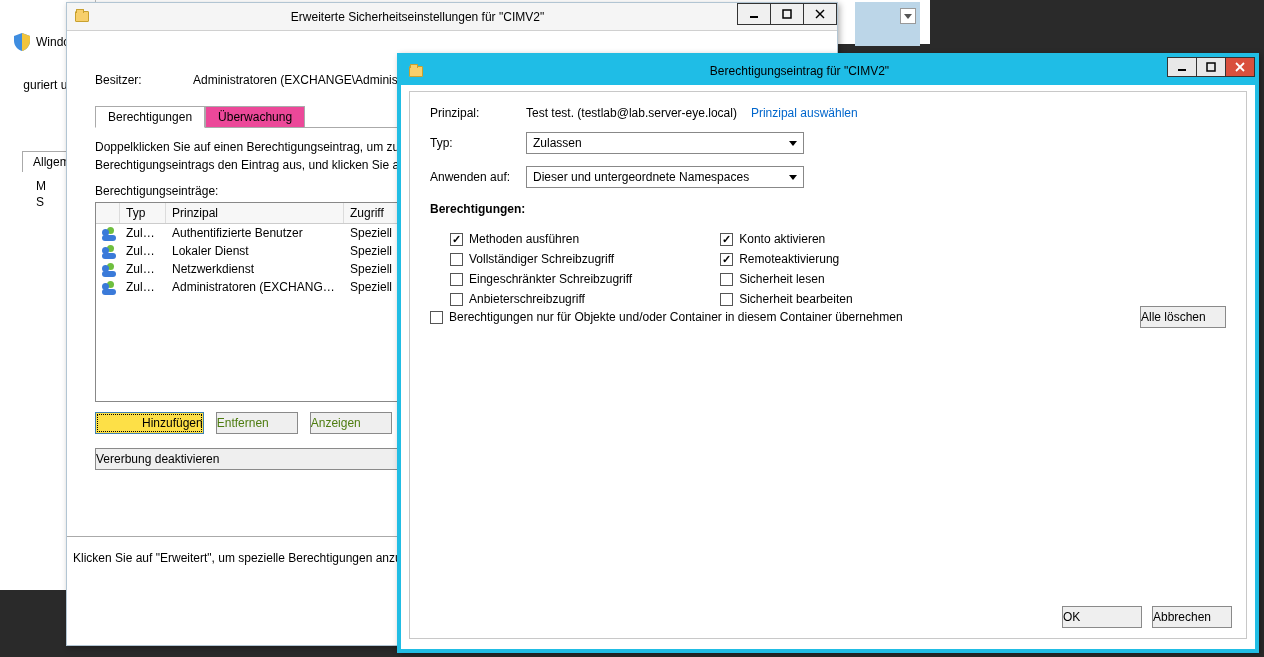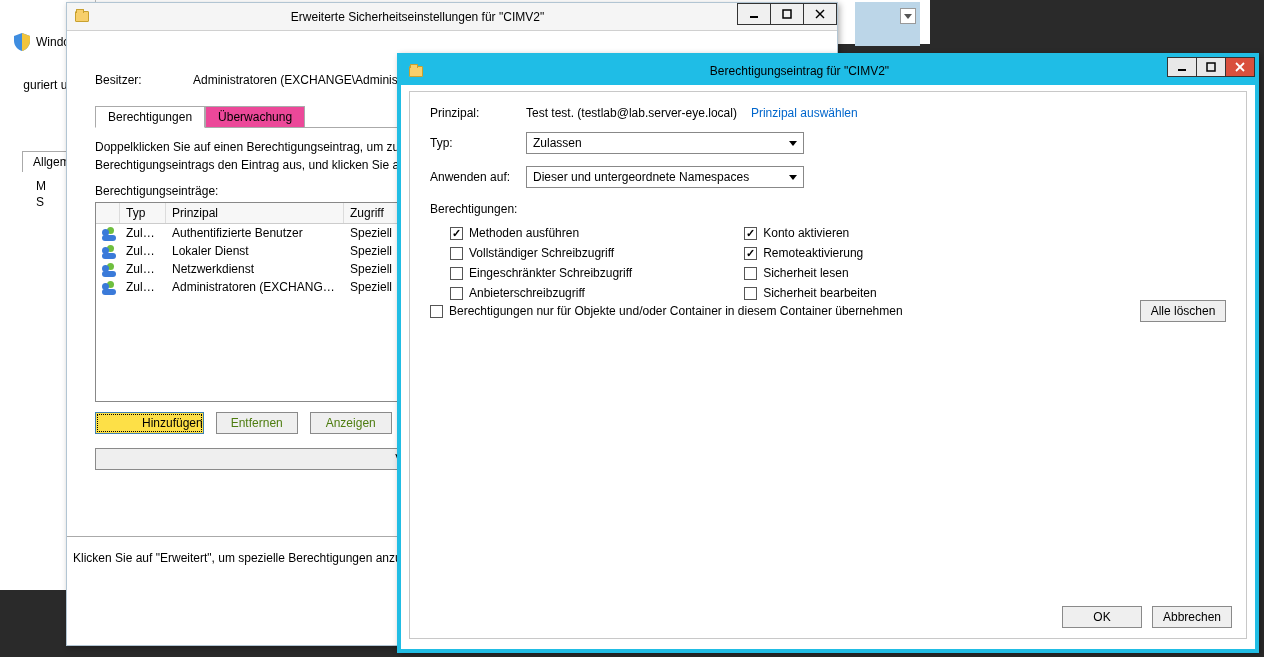--- a/index.html
+++ b/index.html
@@ -87,21 +87,21 @@
   }
   .perm-table .col { padding: 1px 6px; overflow: hidden; white-space: nowrap; text-overflow: ellipsis; }
   .col-icon { width: 24px; display:flex; justify-content:center; }
   .col-typ  { width: 46px; }
   .col-prin { width: 178px; }
   .col-zug  { width: 58px; }
 
   .btnrow { display: flex; gap: 12px; margin-top: 10px; }
   .pushbtn {
     border: 1px solid #8a8a8a; background: #efefef; padding: 3px 0;
-    min-width: 82px; text-align: center; font-size: 12px;
+    min-width: 82px; font-size: 12px;
   }
   .pushbtn.disabled { color: #4d7c0f; }
   .pushbtn.focused { outline: 1px dotted #000; outline-offset: -3px; border-color:#3c7fb1; background:#fde047;padding-left:46px;}
   .erweitert-area {
     position: absolute; left: 0; right: 22px; top: 520px;
     display: flex; align-items: flex-start;
   }
   .erweitert-area .text { flex: 1; padding-left: 6px; }
   .erweitert-area .pushbtn { width: 86px; }
 
@@ -127,23 +127,23 @@
     display: flex; align-items: center; padding: 0 20px 0 6px;
     position: relative; background: #fff;
   }
   .select::after {
     content: ""; position: absolute; right: 6px; top: 8px;
     border-left: 4px solid transparent; border-right: 4px solid transparent;
     border-top: 5px solid #000;
   }
   .link { color: #0066cc; cursor: pointer; }
 
-  .perm-heading { margin-top: 14px; margin-bottom: 10px; }
+  .perm-heading { margin-top: 14px; margin-bottom: 16px; font-weight: bold; }
   .perm-grid {
-    display: flex; gap: 112px; padding-left: 20px;
+    display: flex; gap: 88px; padding-left: 20px;
   }
   .perm-col { display: flex; flex-direction: column; gap: 6px; }
   .chk { display: flex; align-items: center; gap: 6px; }
   .chkbox {
     width: 13px; height: 13px; border: 1px solid #555; display: inline-flex;
     align-items: center; justify-content: center; font-size: 11px; line-height: 1;
     background: #fff;
   }
   .chkbox.checked::after { content: "✓"; font-weight: bold; }
 

